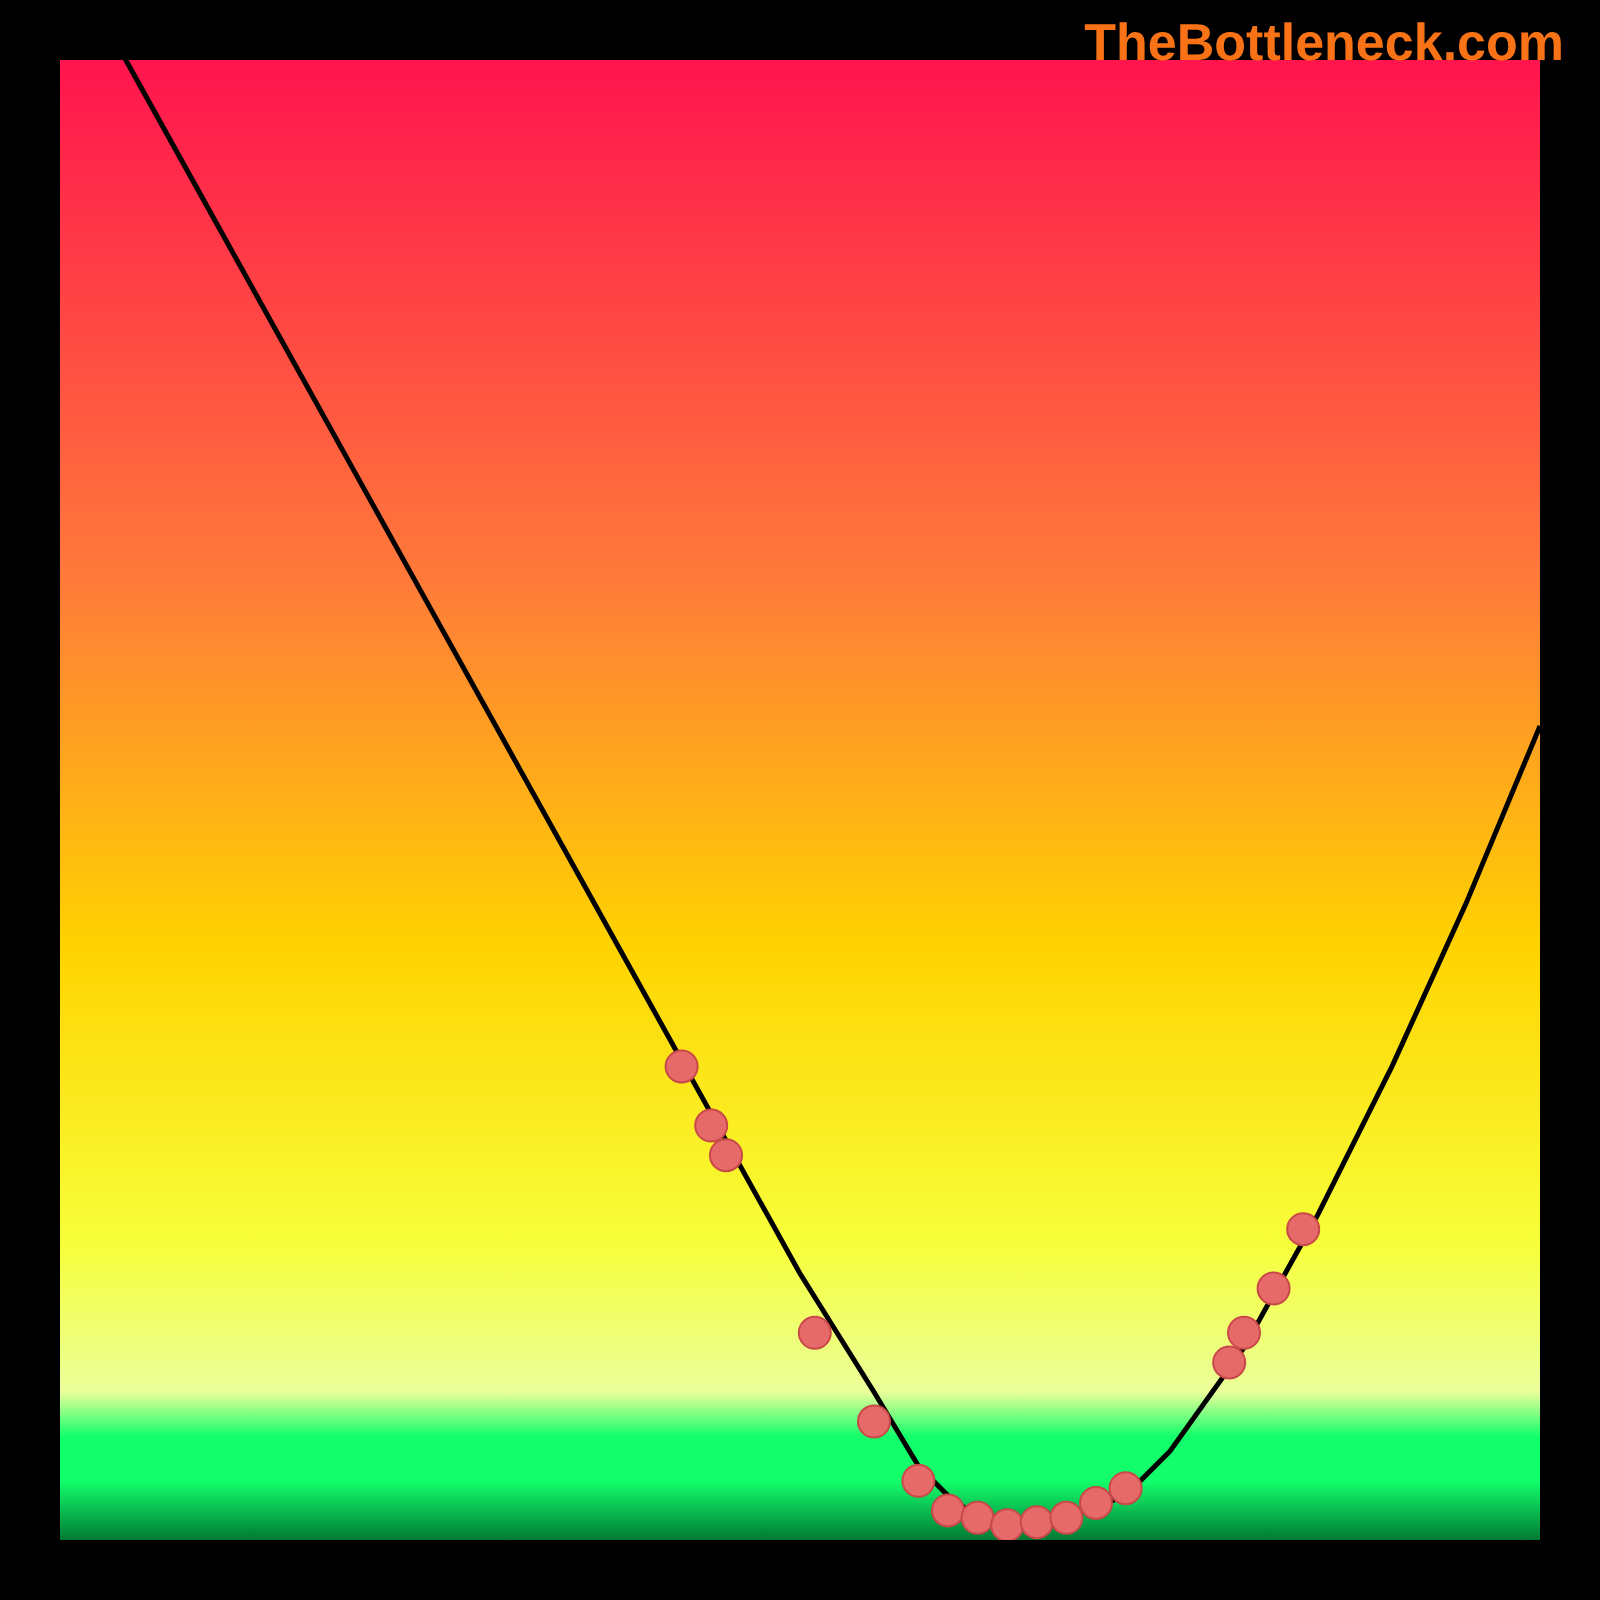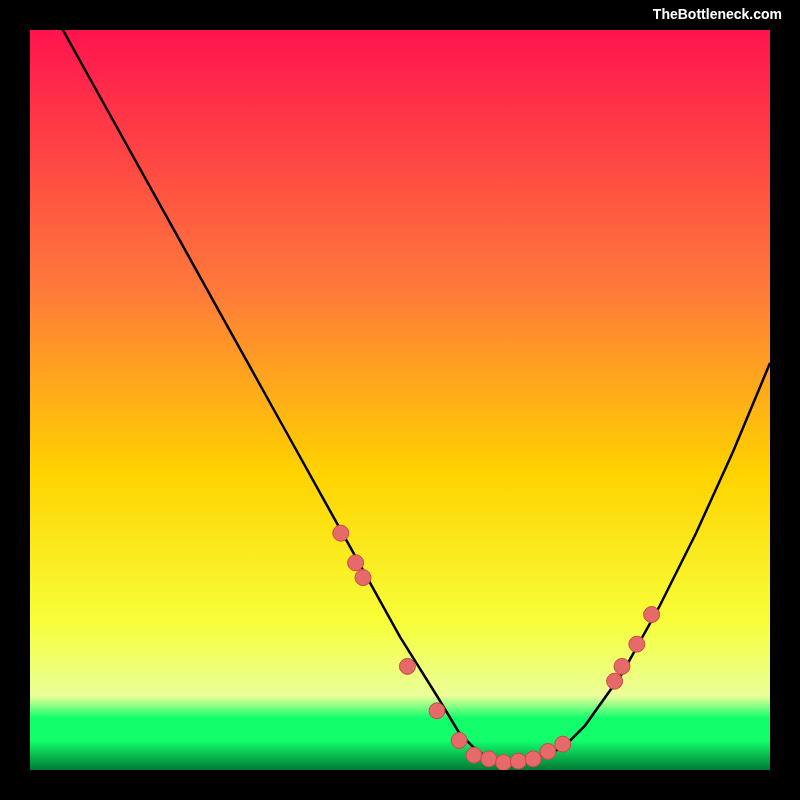--- a/index.html
+++ b/index.html
@@ -8,22 +8,22 @@
     width: 800px;
     height: 800px;
     background: #000;
     position: relative;
     font-family: Arial, sans-serif;
   }
   .watermark {
     position: absolute;
     top: 6px;
     right: 18px;
-    color: #ffffff;
-    font-size: 14px;
+    color: #f97316;
+    font-size: 26px;
     font-weight: bold;
     z-index: 10;
   }
   .chart-frame {
     position: absolute;
     top: 30px;
     left: 30px;
     width: 740px;
     height: 740px;
     background: #000;

